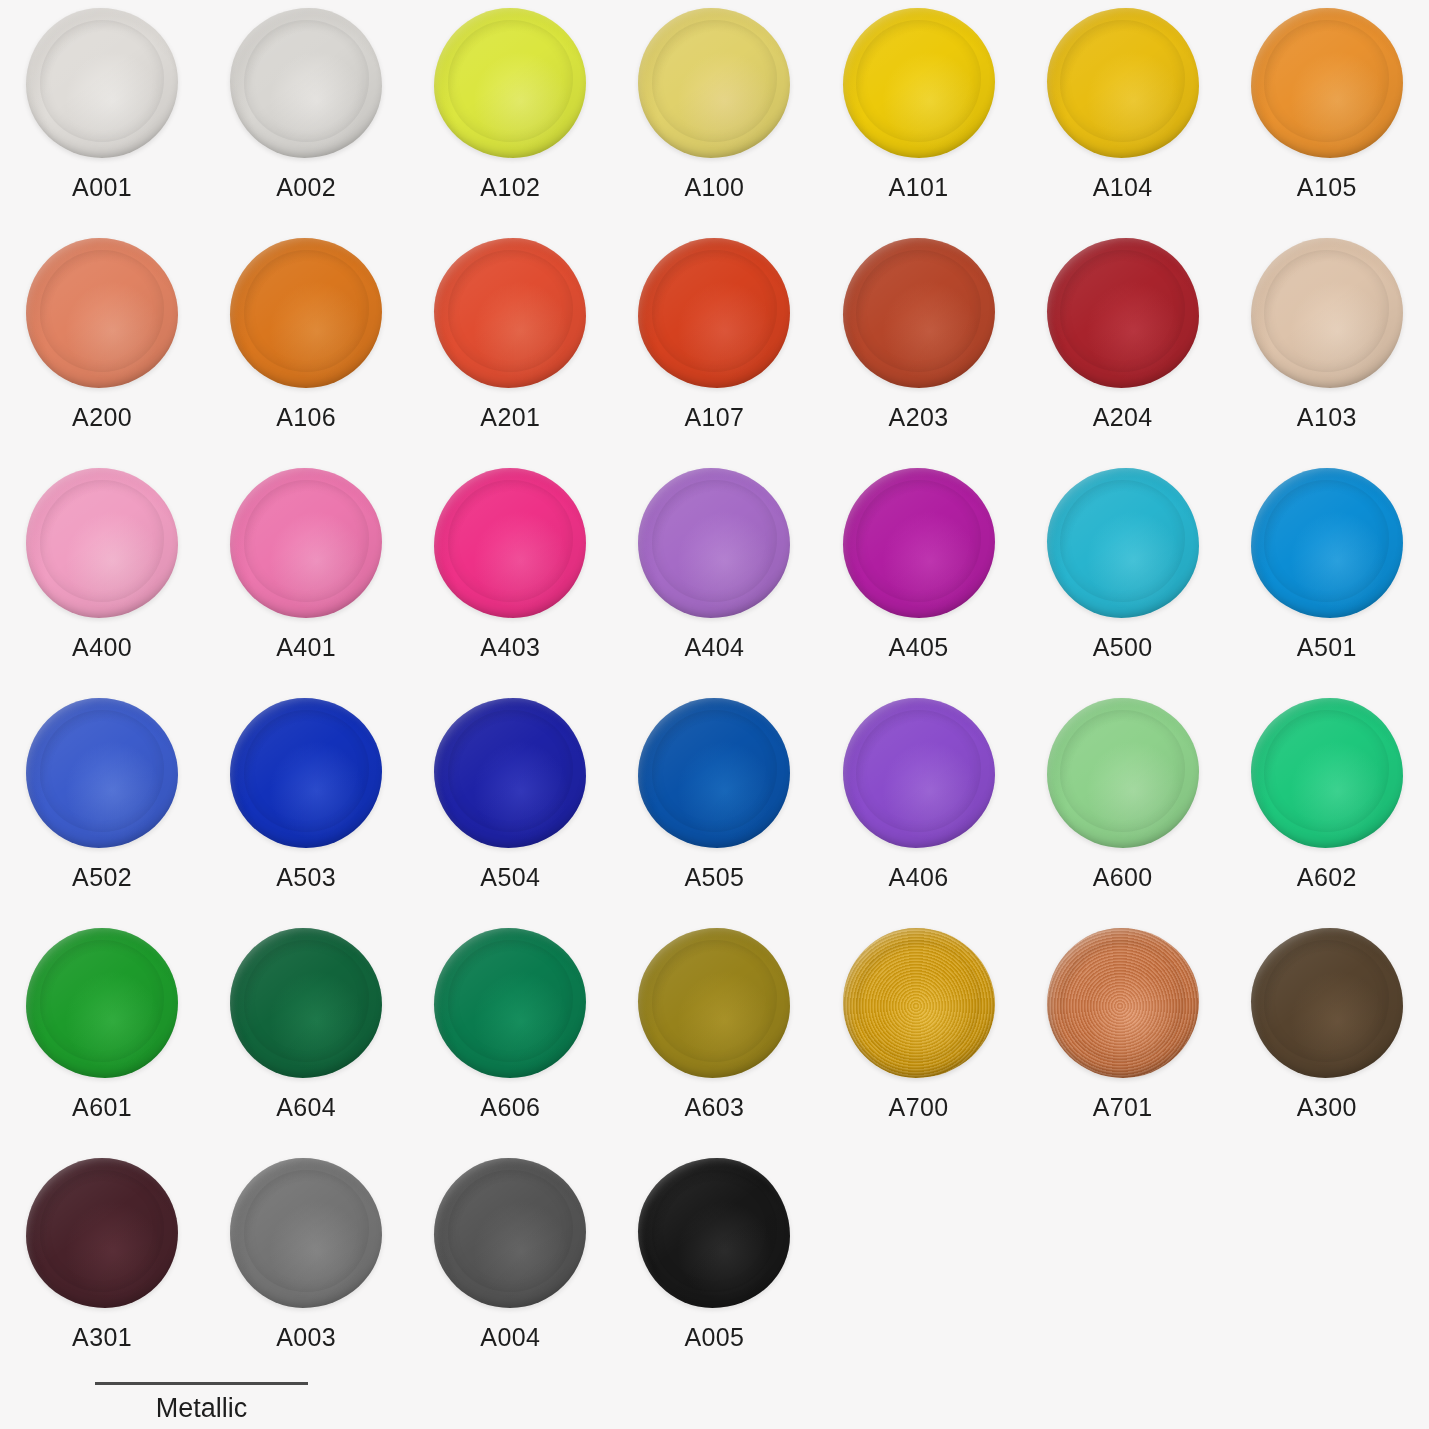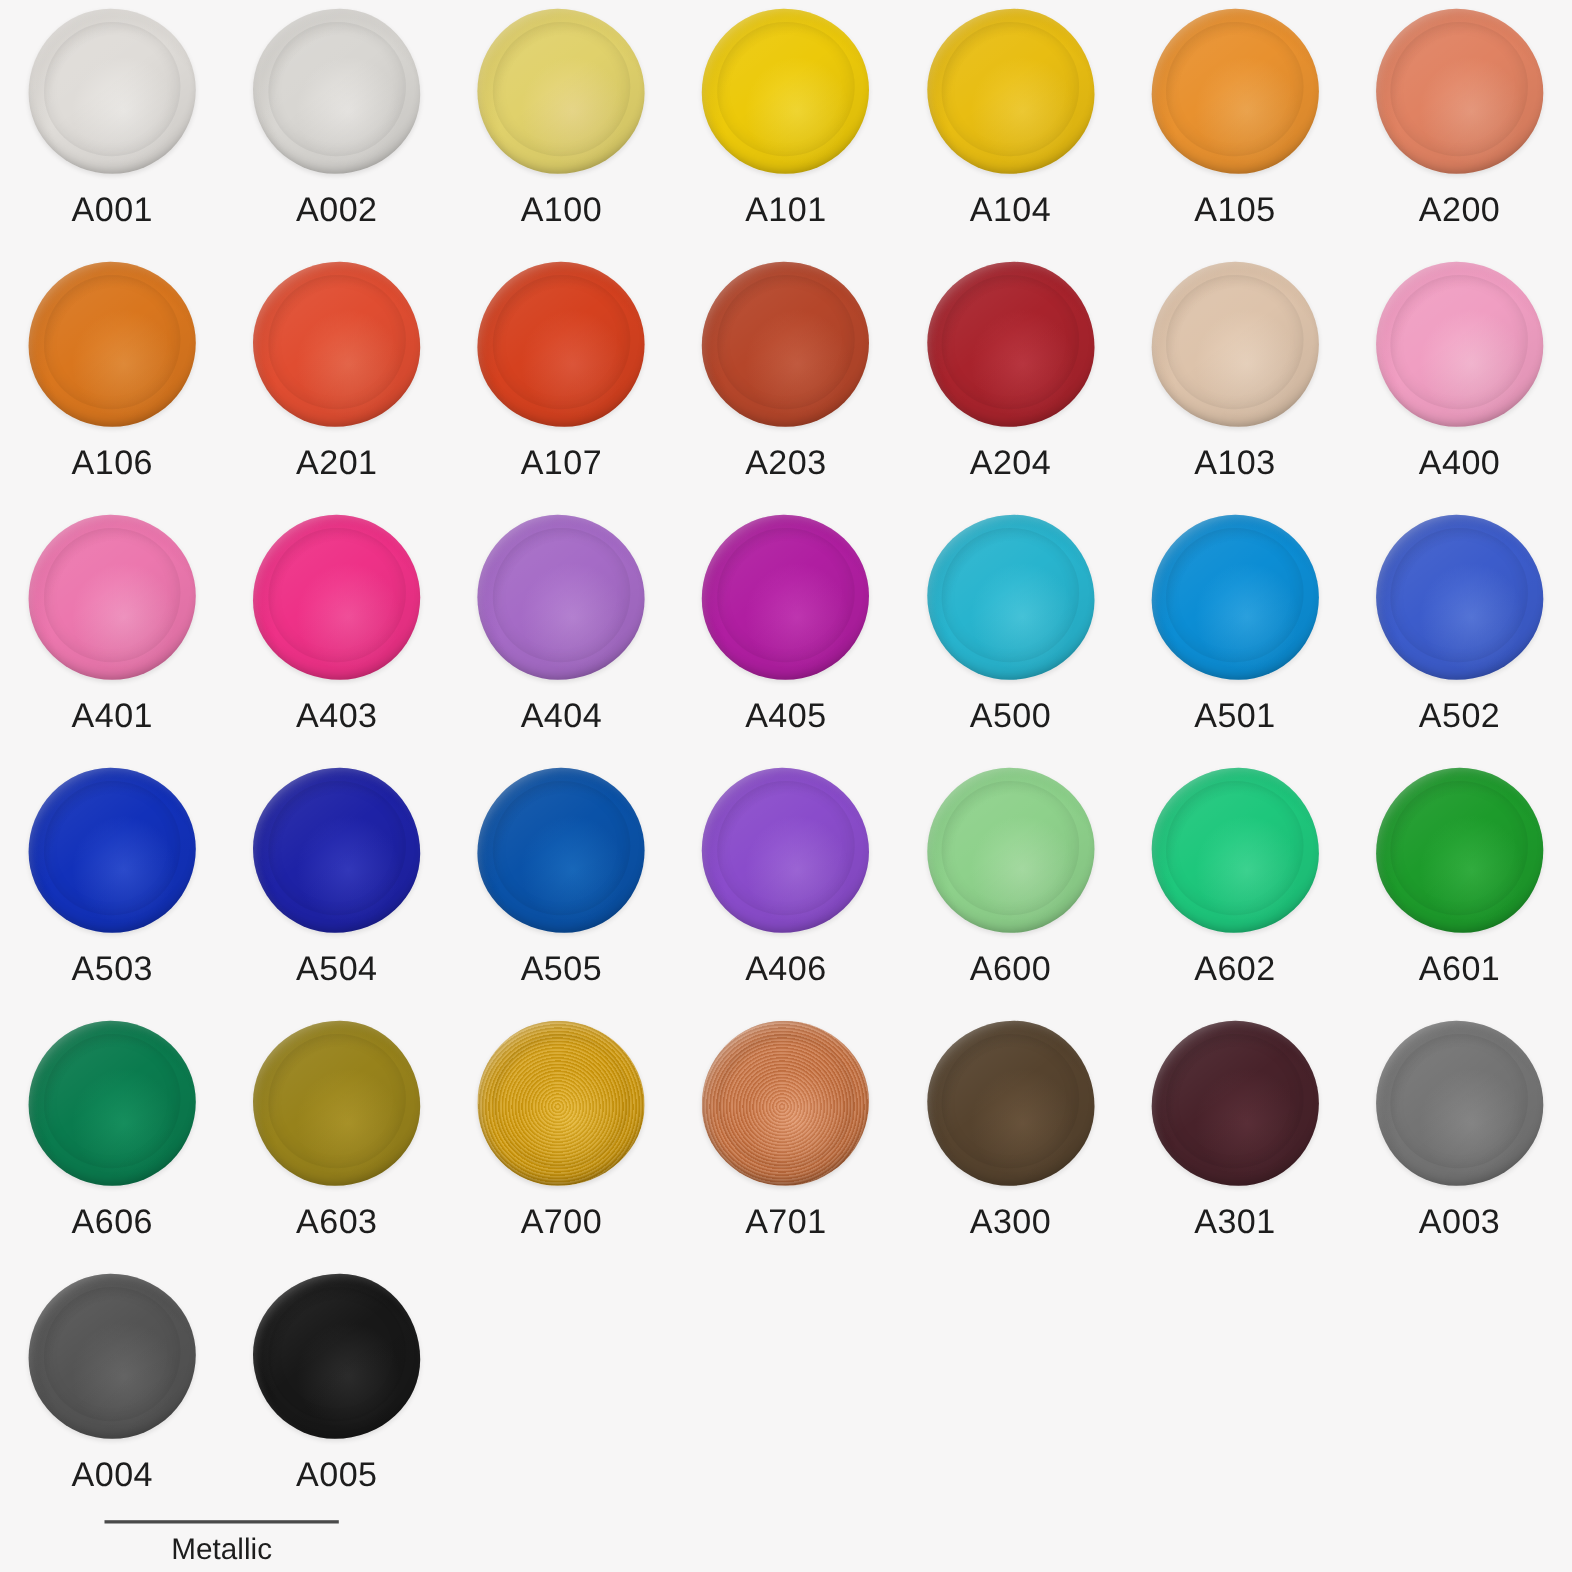--- a/index.html
+++ b/index.html
@@ -98,21 +98,21 @@
         var(--base) 40%,
         var(--base) 58%,
         var(--sh) 100%);
     box-shadow:
       inset 0 -8px 13px -6px rgba(0,0,0,0.38),
       inset 4px 5px 13px -4px rgba(255,255,255,0.40),
       0 2px 5px rgba(0,0,0,0.12);
   }
   .swatch-label {
     margin-top: 17px;
-    font-size: 31px;
+    font-size: 25px;
     letter-spacing: 0.4px;
     color: #1d1d1d;
     font-weight: 400;
     line-height: 1;
     white-space: nowrap;
   }
   .metallic-bracket {
     position: absolute;
     left: 95px;
     top: 1382px;
@@ -146,20 +146,26 @@
         <div class="swatch-label">A001</div>
       </div>
       <div class="swatch-cell">
         <div class="dollop-wrap">
           <div class="dollop" style="--base: #d8d6d2; --hi: #e9e7e4; --sh: #bcb9b4; border-radius: 52% 48% 51% 49% / 49% 52% 48% 51%;"></div>
         </div>
         <div class="swatch-label">A002</div>
       </div>
       <div class="swatch-cell">
         <div class="dollop-wrap">
+          <div class="dollop" style="--base: #dbe63f; --hi: #e6ee6a; --sh: #bfc927; border-radius: 50% 50% 48% 52% / 52% 50% 50% 48%;"></div>
+        </div>
+        <div class="swatch-label">A102</div>
+      </div>
+      <div class="swatch-cell">
+        <div class="dollop-wrap">
           <div class="dollop" style="--base: #e0d16b; --hi: #ead98a; --sh: #c6b44f; border-radius: 48% 52% 52% 48% / 50% 51% 49% 50%;"></div>
         </div>
         <div class="swatch-label">A100</div>
       </div>
       <div class="swatch-cell">
         <div class="dollop-wrap">
           <div class="dollop" style="--base: #ecc90a; --hi: #f4d932; --sh: #cdad05; border-radius: 49% 51% 50% 50% / 51% 49%;"></div>
         </div>
         <div class="swatch-label">A101</div>
       </div>
@@ -299,20 +305,26 @@
         <div class="dollop-wrap">
           <div class="dollop" style="--base: #1ec77c; --hi: #3dd692; --sh: #12a463; border-radius: 52% 48% 51% 49% / 49% 52% 48% 51%;"></div>
         </div>
         <div class="swatch-label">A602</div>
       </div>
       <div class="swatch-cell">
         <div class="dollop-wrap">
           <div class="dollop" style="--base: #1d9b2b; --hi: #32af3f; --sh: #137e1f; border-radius: 50% 50% 48% 52% / 52% 50% 50% 48%;"></div>
         </div>
         <div class="swatch-label">A601</div>
+      </div>
+      <div class="swatch-cell">
+        <div class="dollop-wrap">
+          <div class="dollop" style="--base: #11643b; --hi: #1e7a4b; --sh: #0a4b2b; border-radius: 48% 52% 52% 48% / 50% 51% 49% 50%;"></div>
+        </div>
+        <div class="swatch-label">A604</div>
       </div>
       <div class="swatch-cell">
         <div class="dollop-wrap">
           <div class="dollop" style="--base: #0a7b4e; --hi: #16915f; --sh: #056039; border-radius: 49% 51% 50% 50% / 51% 49%;"></div>
         </div>
         <div class="swatch-label">A606</div>
       </div>
       <div class="swatch-cell">
         <div class="dollop-wrap">
           <div class="dollop" style="--base: #97821b; --hi: #ab9429; --sh: #7b6a10; border-radius: 52% 48% 51% 49% / 49% 52% 48% 51%;"></div>

